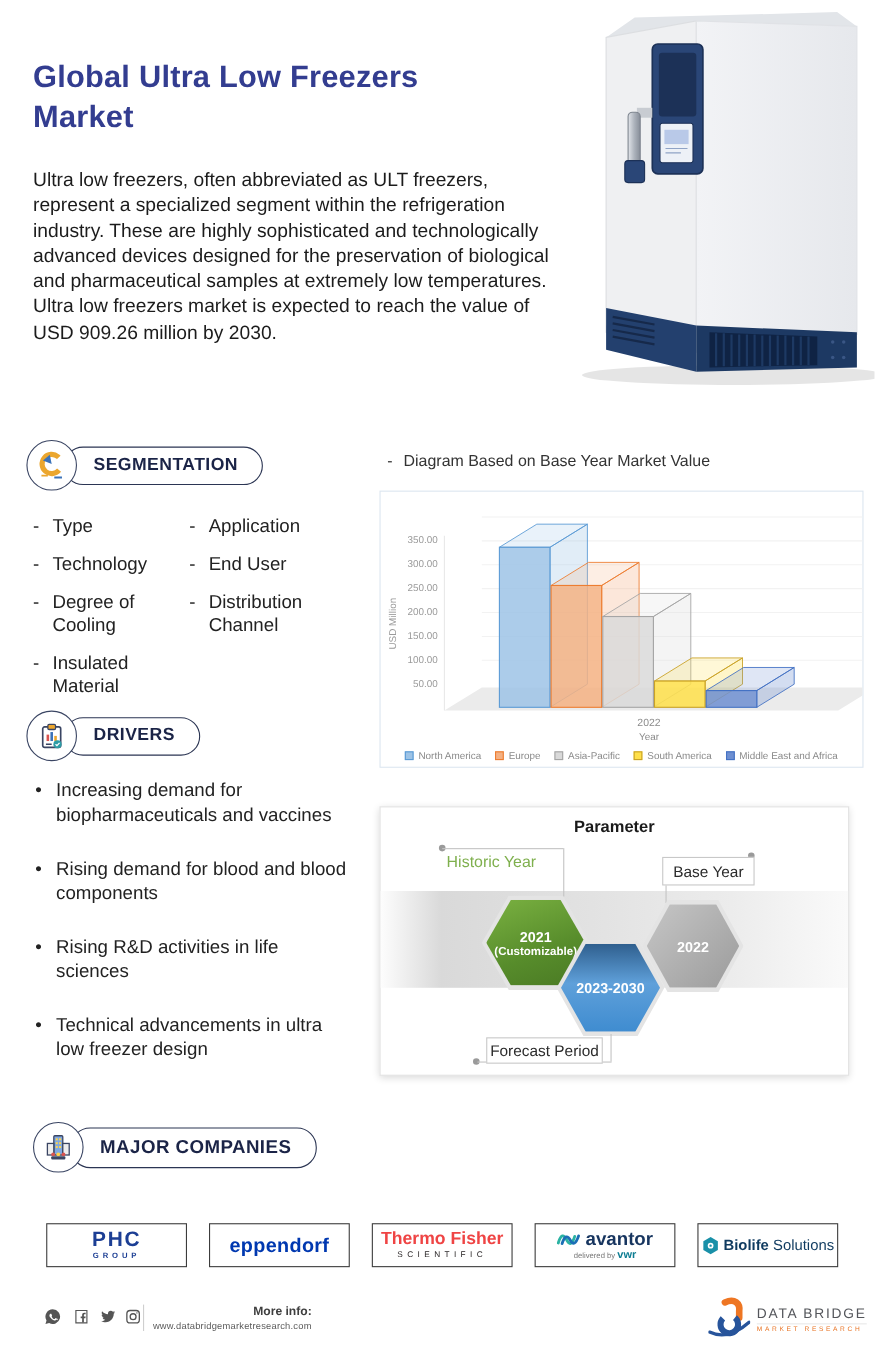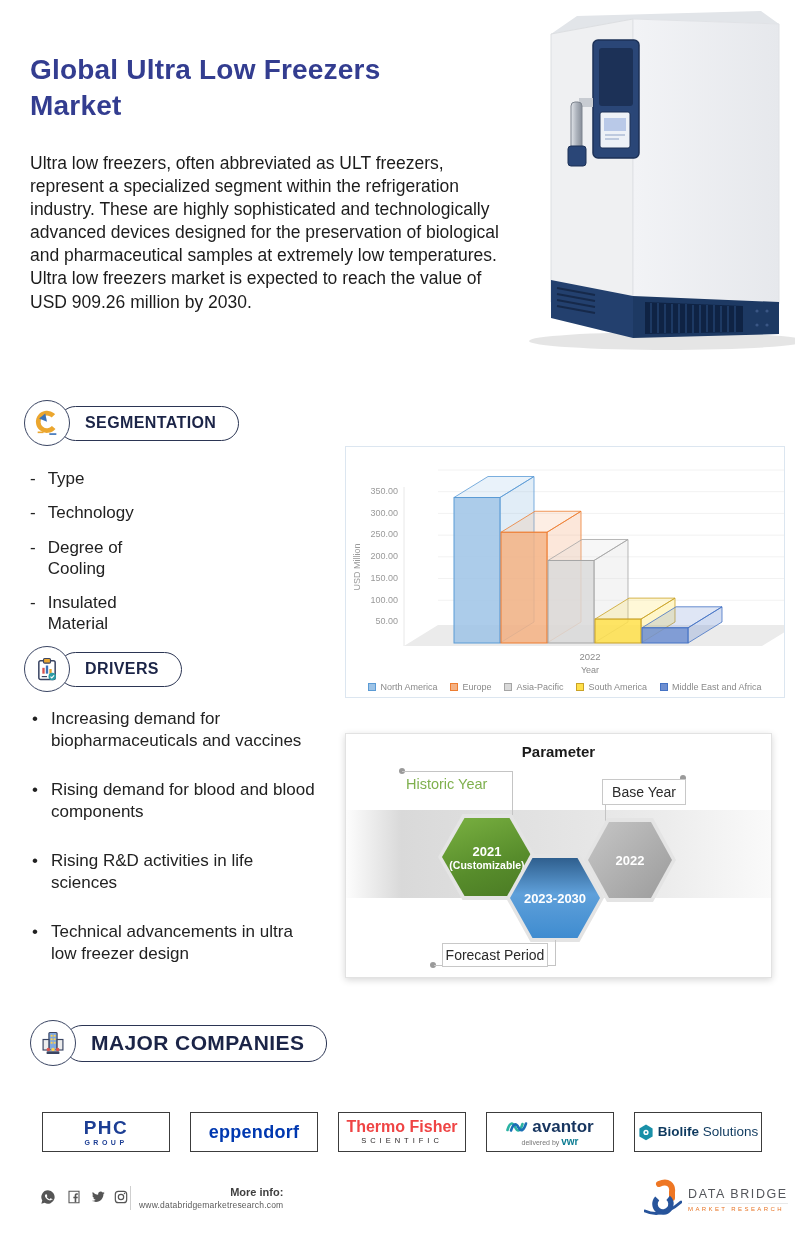--- a/index.html
+++ b/index.html
@@ -10,21 +10,21 @@
   .main-title { position:absolute; left:30px; top:52px; width:440px; font-size:28px; font-weight:bold; color:#333D90; line-height:1.3; letter-spacing:.2px; }
   .intro-text { position:absolute; left:30px; top:152px; width:487px; font-size:17.5px; color:#1c1c1c; line-height:1.32; }
 
   
   .freezer { position:absolute; left:515px; top:4px; width:280px; height:348px; }
 
   
   .section-header { position:absolute; display:flex; align-items:center; }
   .header-icon-circle { width:46px; height:46px; border:1.6px solid #3A4563; border-radius:50%; background:#fff; display:flex; align-items:center; justify-content:center; z-index:2; flex:0 0 auto; }
   .header-pill { margin-left:-12px; height:35px; border:1.6px solid #2B3553; border-radius:18px; background:#fff; display:flex; align-items:center; padding:0 22px 0 26px; font-weight:bold; color:#1B2447; font-size:16px; letter-spacing:.4px; white-space:nowrap; }
-  .header-pill.big { font-size:21px; height:37px; }
+  .header-pill.big { font-size:17px; height:37px; }
 
   
   .seg-list { position:absolute; top:468px; }
   .seg-col1 { left:30px; width:152px; }
   .seg-col2 { left:172px; width:160px; }
   .dash-item { display:flex; gap:12px; margin-bottom:13px; font-size:17px; color:#222; line-height:1.25; }
   .dash-item::before { content:"-"; color:#222; }
   .dash-item span { display:block; max-width:112px; }
 
   
@@ -174,21 +174,35 @@
     <div class="dash-item">
         <span>Technology</span>
       </div>
     <div class="dash-item">
         <span>Degree of Cooling</span>
       </div>
     <div class="dash-item">
         <span>Insulated Material</span>
       </div>
   </div>
-
+  <div class="seg-list seg-col2">
+    <div class="dash-item">
+        <span>Application</span>
+      </div>
+    <div class="dash-item">
+        <span>End User</span>
+      </div>
+    <div class="dash-item">
+        <span>Distribution Channel</span>
+      </div>
+  </div>
+
+  <div class="chart-heading">
+      <span>Diagram Based on Base Year Market Value</span>
+    </div>
   <div class="chart-card">
     <div class="chart-area"><svg viewBox="0 0 438 230" width="438" height="230">
           <polygon points="58,199 92,178 450,178 416,199" fill="#ebebeb"></polygon>
           <line x1="92" y1="23" x2="448" y2="23" stroke="#f2f2f2" stroke-width="1"></line>
           <text x="52" y="47" text-anchor="end" font-size="9" fill="#9a9a9a" font-family="Liberation Sans, sans-serif">350.00</text>
           <line x1="92" y1="44.71428571428572" x2="448" y2="44.71428571428572" stroke="#f2f2f2" stroke-width="1"></line>
           <text x="52" y="68.71428571428572" text-anchor="end" font-size="9" fill="#9a9a9a" font-family="Liberation Sans, sans-serif">300.00</text>
           <line x1="92" y1="66.42857142857143" x2="448" y2="66.42857142857143" stroke="#f2f2f2" stroke-width="1"></line>
           <text x="52" y="90.42857142857143" text-anchor="end" font-size="9" fill="#9a9a9a" font-family="Liberation Sans, sans-serif">250.00</text>
           <line x1="92" y1="88.14285714285714" x2="448" y2="88.14285714285714" stroke="#f2f2f2" stroke-width="1"></line>

